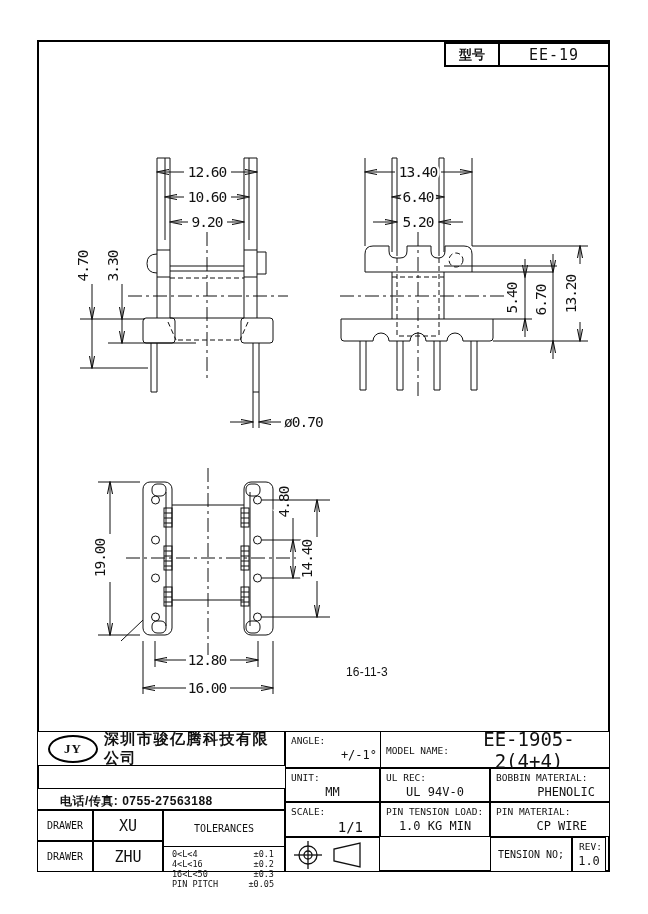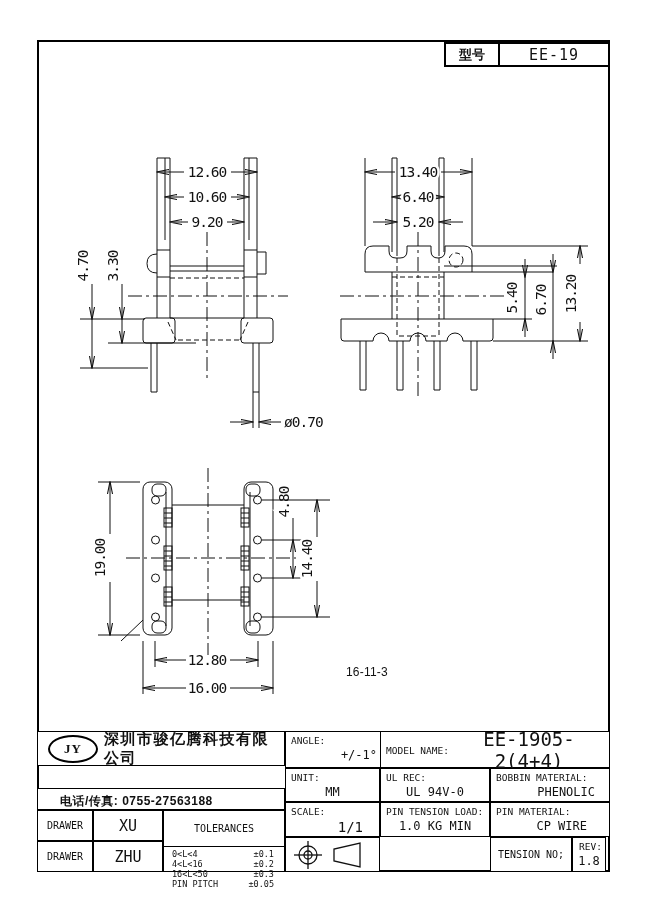--- a/index.html
+++ b/index.html
@@ -371,16 +371,16 @@
           <line x1="22" y1="3" x2="22" y2="31"></line>
           <path d="M48,12 L48,22 L48,11 L74,5 L74,29 L48,23 Z"></path>
         </g>
       </svg>
     </div>
     <div class="cell small-center" style="left:453px;top:106px;width:82px;height:35px;">
       <span>TENSION NO;</span>
     </div>
     <div class="cell" style="left:535px;top:106px;width:34px;height:35px;">
       <div class="tb-label" style="padding-left:6px;">REV:</div>
-      <div class="tb-value">1.8</div>
+      <div class="tb-value">1.0</div>
     </div>
   </div>
 </div>
 
 </body></html>

